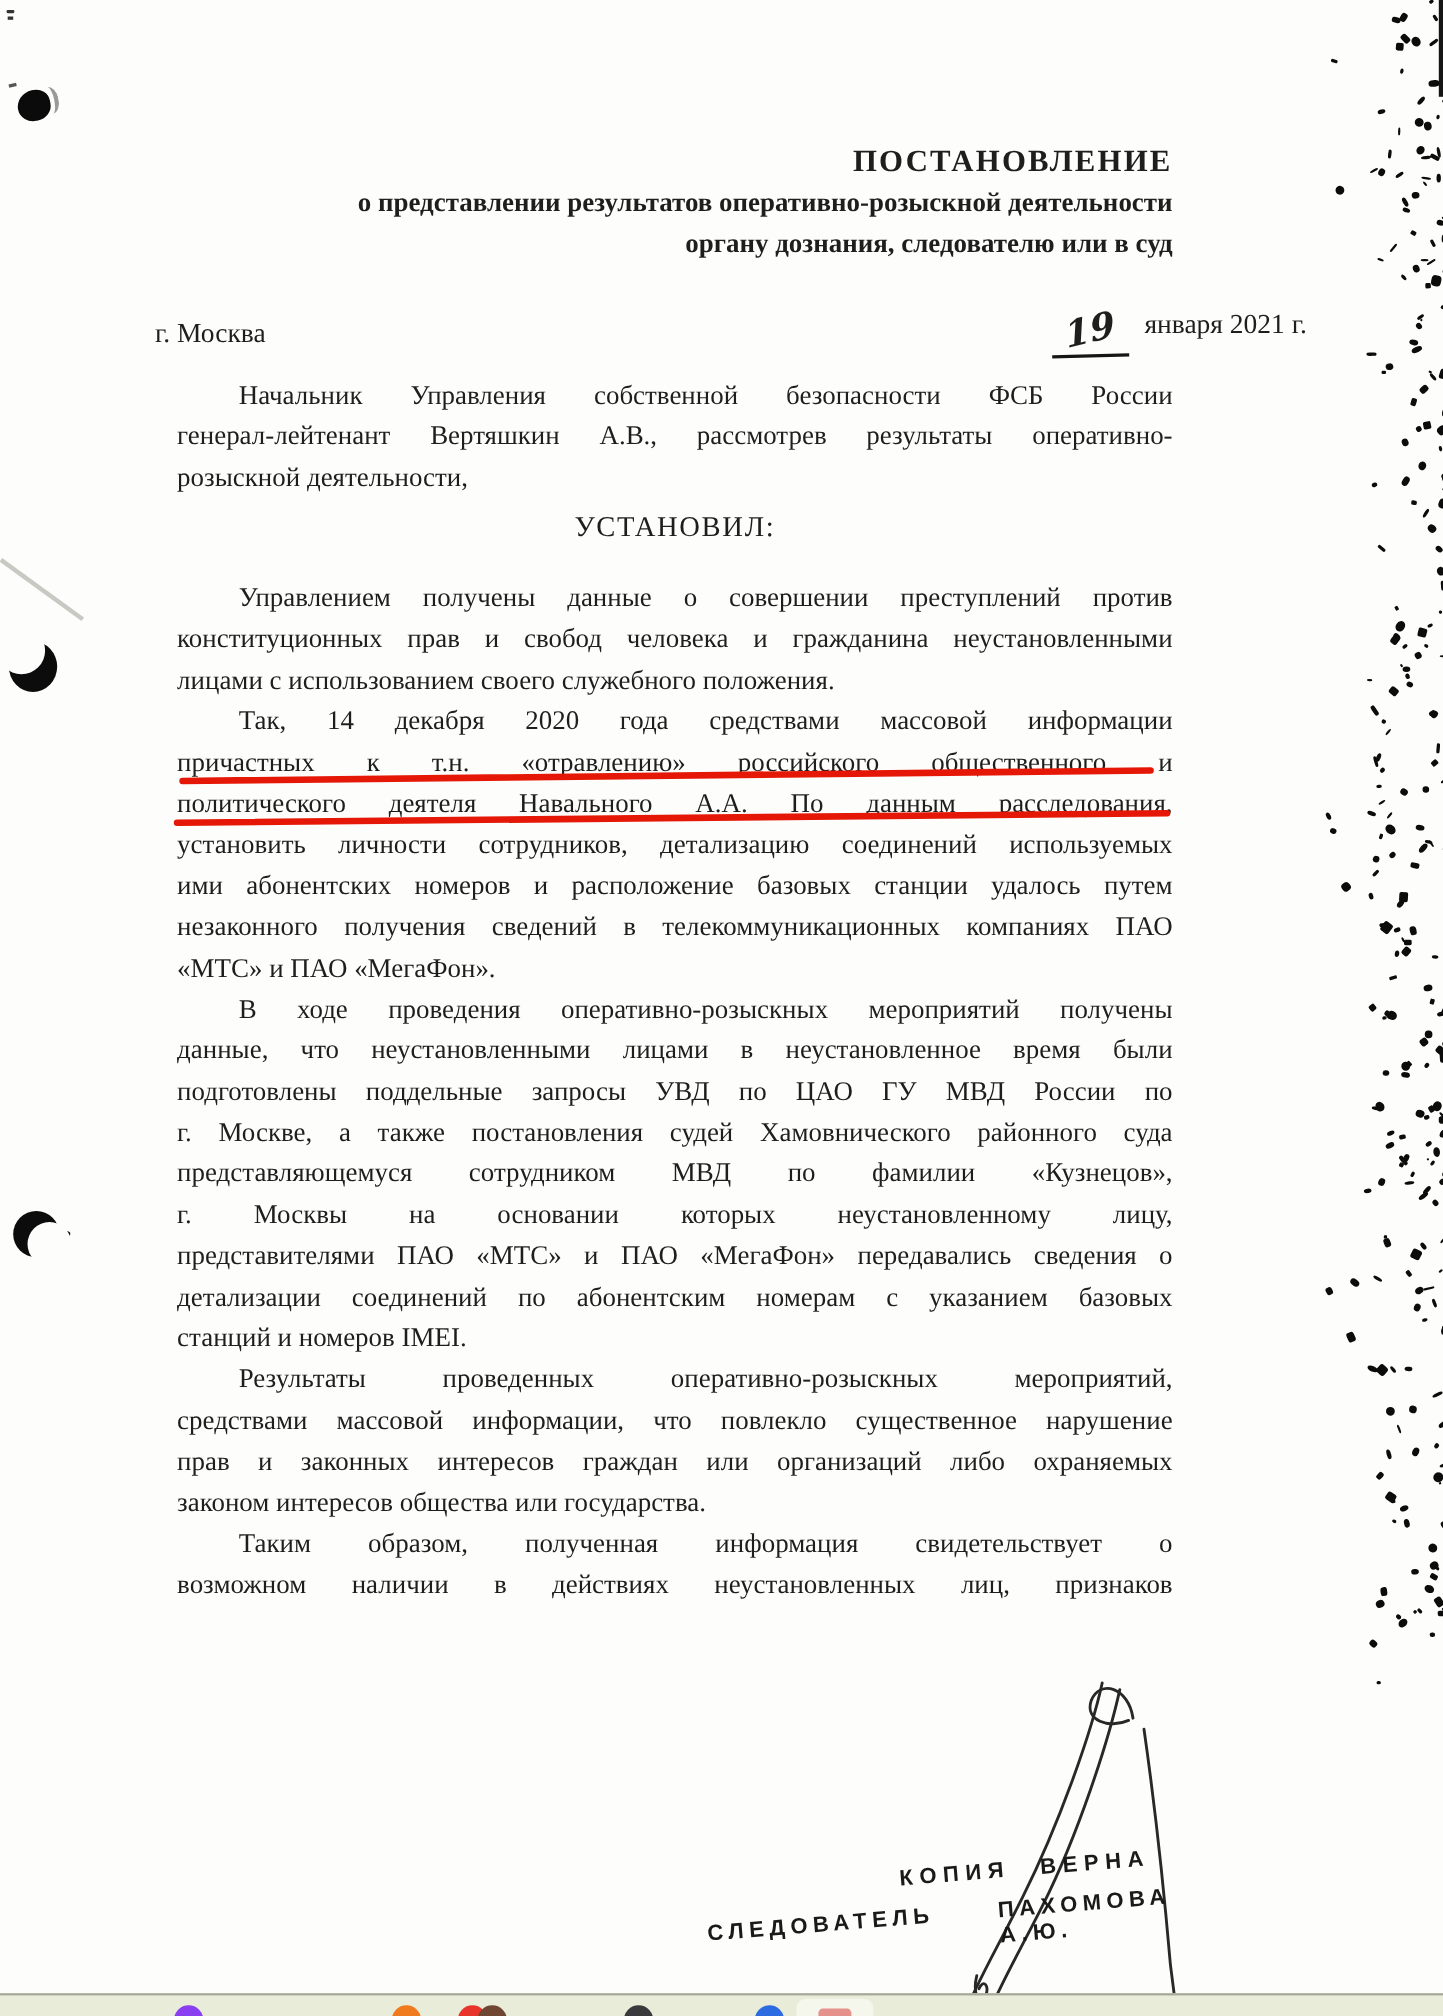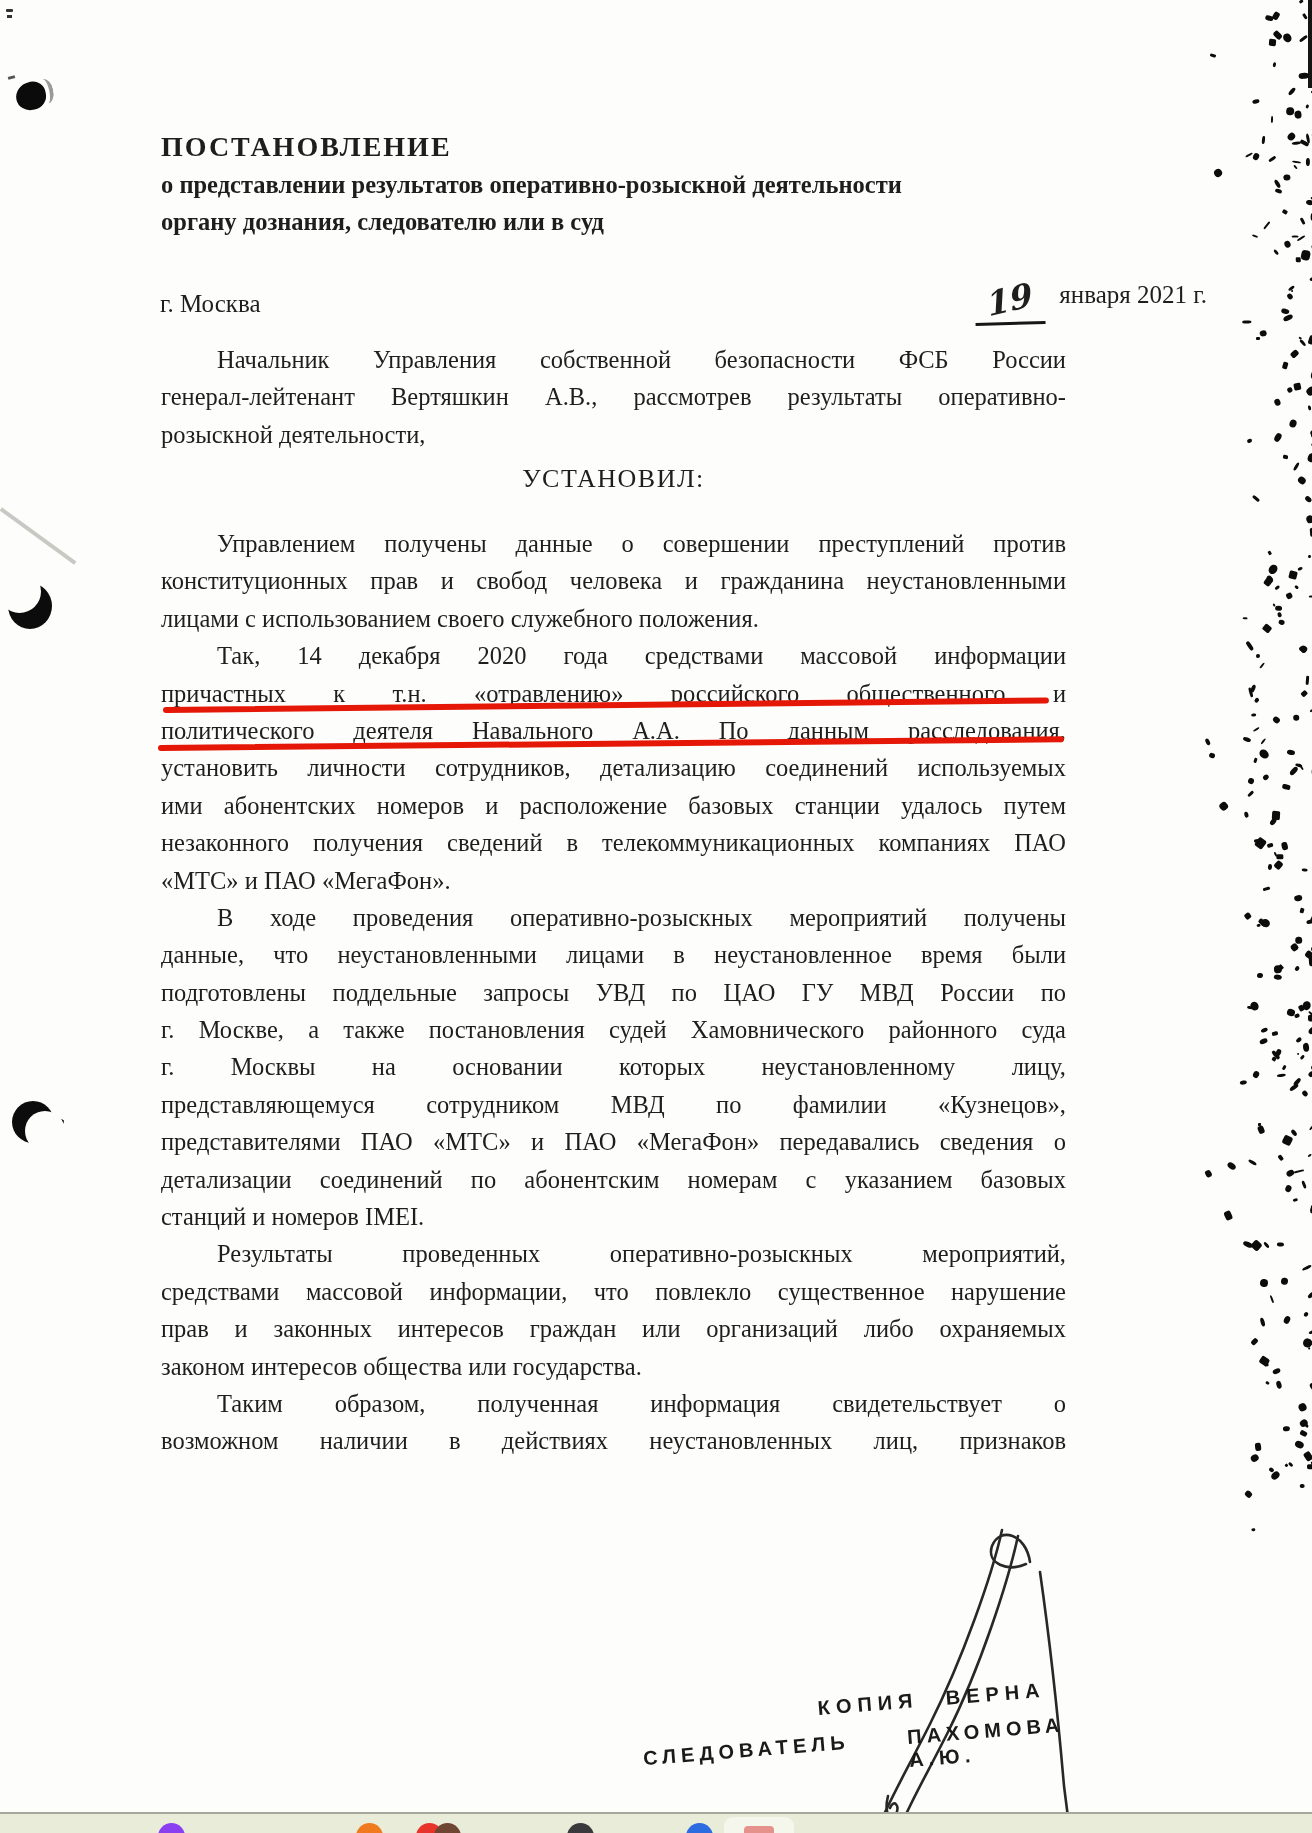--- a/index.html
+++ b/index.html
@@ -1,24 +1,24 @@
 <!DOCTYPE html>
 <html><head>
 <meta charset="utf-8">
 <style>
   html,body{margin:0;padding:0;background:#888;}
   .page{position:relative;width:1312px;height:1833px;background:#fdfdfb;overflow:hidden;
         font-family:"Liberation Serif",serif;color:#1e1e1e;}
   
-  .hdr{position:absolute;left:161px;width:905px;text-align:left;}
+  .hdr{position:absolute;left:161px;width:905px;text-align:right;}
   .doc-title{top:131px;font-size:28px;font-weight:700;letter-spacing:2px;}
   .doc-sub{font-size:24.5px;font-weight:700;}
   .sub1{top:171px}.sub2{top:208px}
   
-  .dateline{position:absolute;left:160px;top:280px;width:1047px;height:50px;text-align:center;}
+  .dateline{position:absolute;left:141px;top:280px;width:1047px;height:50px;text-align:center;}
   .place{position:absolute;left:0;top:10px;font-size:25px;}
   .dateblock{position:absolute;right:0;top:0;white-space:nowrap;}
   .hand-u{display:inline-block;border-bottom:3px solid #161616;padding:0 12px 3px;transform:rotate(-1.5deg);}
   .hand{display:inline-block;font-family:"DejaVu Serif",serif;font-style:italic;font-weight:700;
         font-size:33px;transform:rotate(-12deg) skewX(-6deg);}
   .datetext{font-size:25px;margin-left:10px;vertical-align:8px;}
   
   .intro{position:absolute;left:161px;top:344px;width:905px;}
   .ust{position:absolute;left:161px;top:464px;width:905px;font-size:26px;letter-spacing:1.5px;text-align:center;}
   .bodycol{position:absolute;left:161px;top:528px;width:905px;}
@@ -94,22 +94,22 @@
     <div class="bl j">причастных к т.н. «отравлению» российского общественного и</div>
     <div class="bl j">политического деятеля Навального А.А. По данным расследования,</div>
     <div class="bl j">установить личности сотрудников, детализацию соединений используемых</div>
     <div class="bl j">ими абонентских номеров и расположение базовых станции удалось путем</div>
     <div class="bl j">незаконного получения сведений в телекоммуникационных компаниях ПАО</div>
     <div class="bl">«МТС» и ПАО «МегаФон».</div>
     <div class="bl j ind">В ходе проведения оперативно-розыскных мероприятий получены</div>
     <div class="bl j">данные, что неустановленными лицами в неустановленное время были</div>
     <div class="bl j">подготовлены поддельные запросы УВД по ЦАО ГУ МВД России по</div>
     <div class="bl j">г. Москве, а также постановления судей Хамовнического районного суда</div>
+    <div class="bl j">представляющемуся сотрудником МВД по фамилии «Кузнецов»,</div>
     <div class="bl j">г. Москвы на основании которых неустановленному лицу,</div>
-    <div class="bl j">представляющемуся сотрудником МВД по фамилии «Кузнецов»,</div>
     <div class="bl j">представителями ПАО «МТС» и ПАО «МегаФон» передавались сведения о</div>
     <div class="bl j">детализации соединений по абонентским номерам с указанием базовых</div>
     <div class="bl">станций и номеров IMEI.</div>
     <div class="bl j ind">Результаты проведенных оперативно-розыскных мероприятий,</div>
     <div class="bl j">средствами массовой информации, что повлекло существенное нарушение</div>
     <div class="bl j">прав и законных интересов граждан или организаций либо охраняемых</div>
     <div class="bl">законом интересов общества или государства.</div>
     <div class="bl j ind">Таким образом, полученная информация свидетельствует о</div>
     <div class="bl j">возможном наличии в действиях неустановленных лиц, признаков</div>
   </div>

